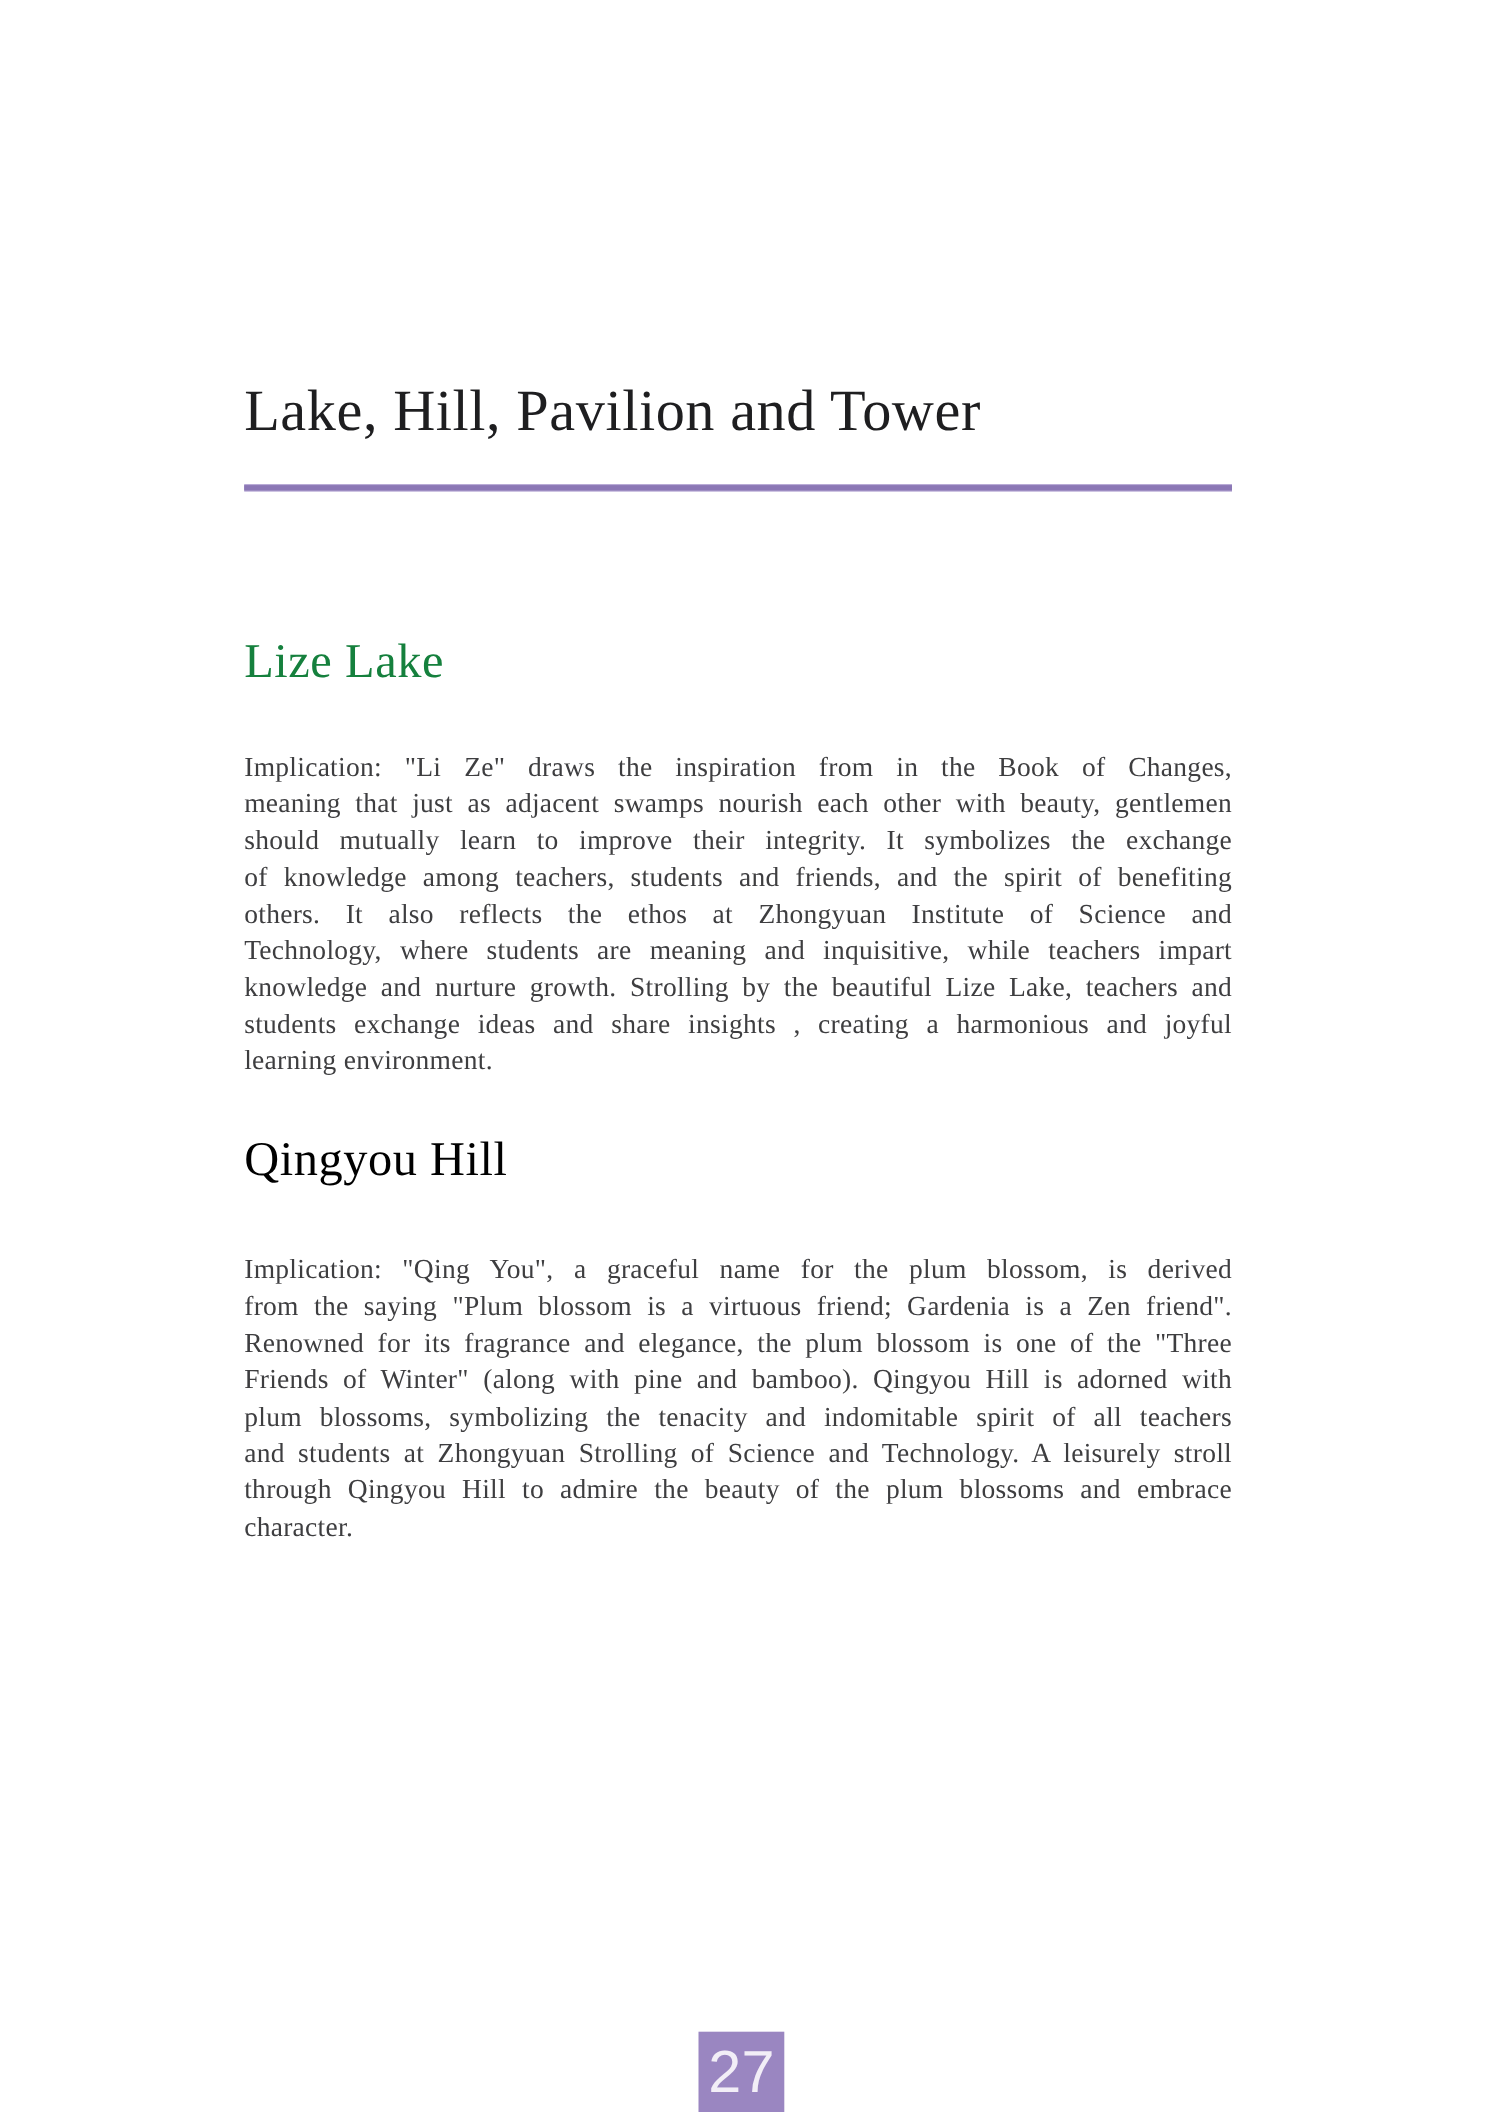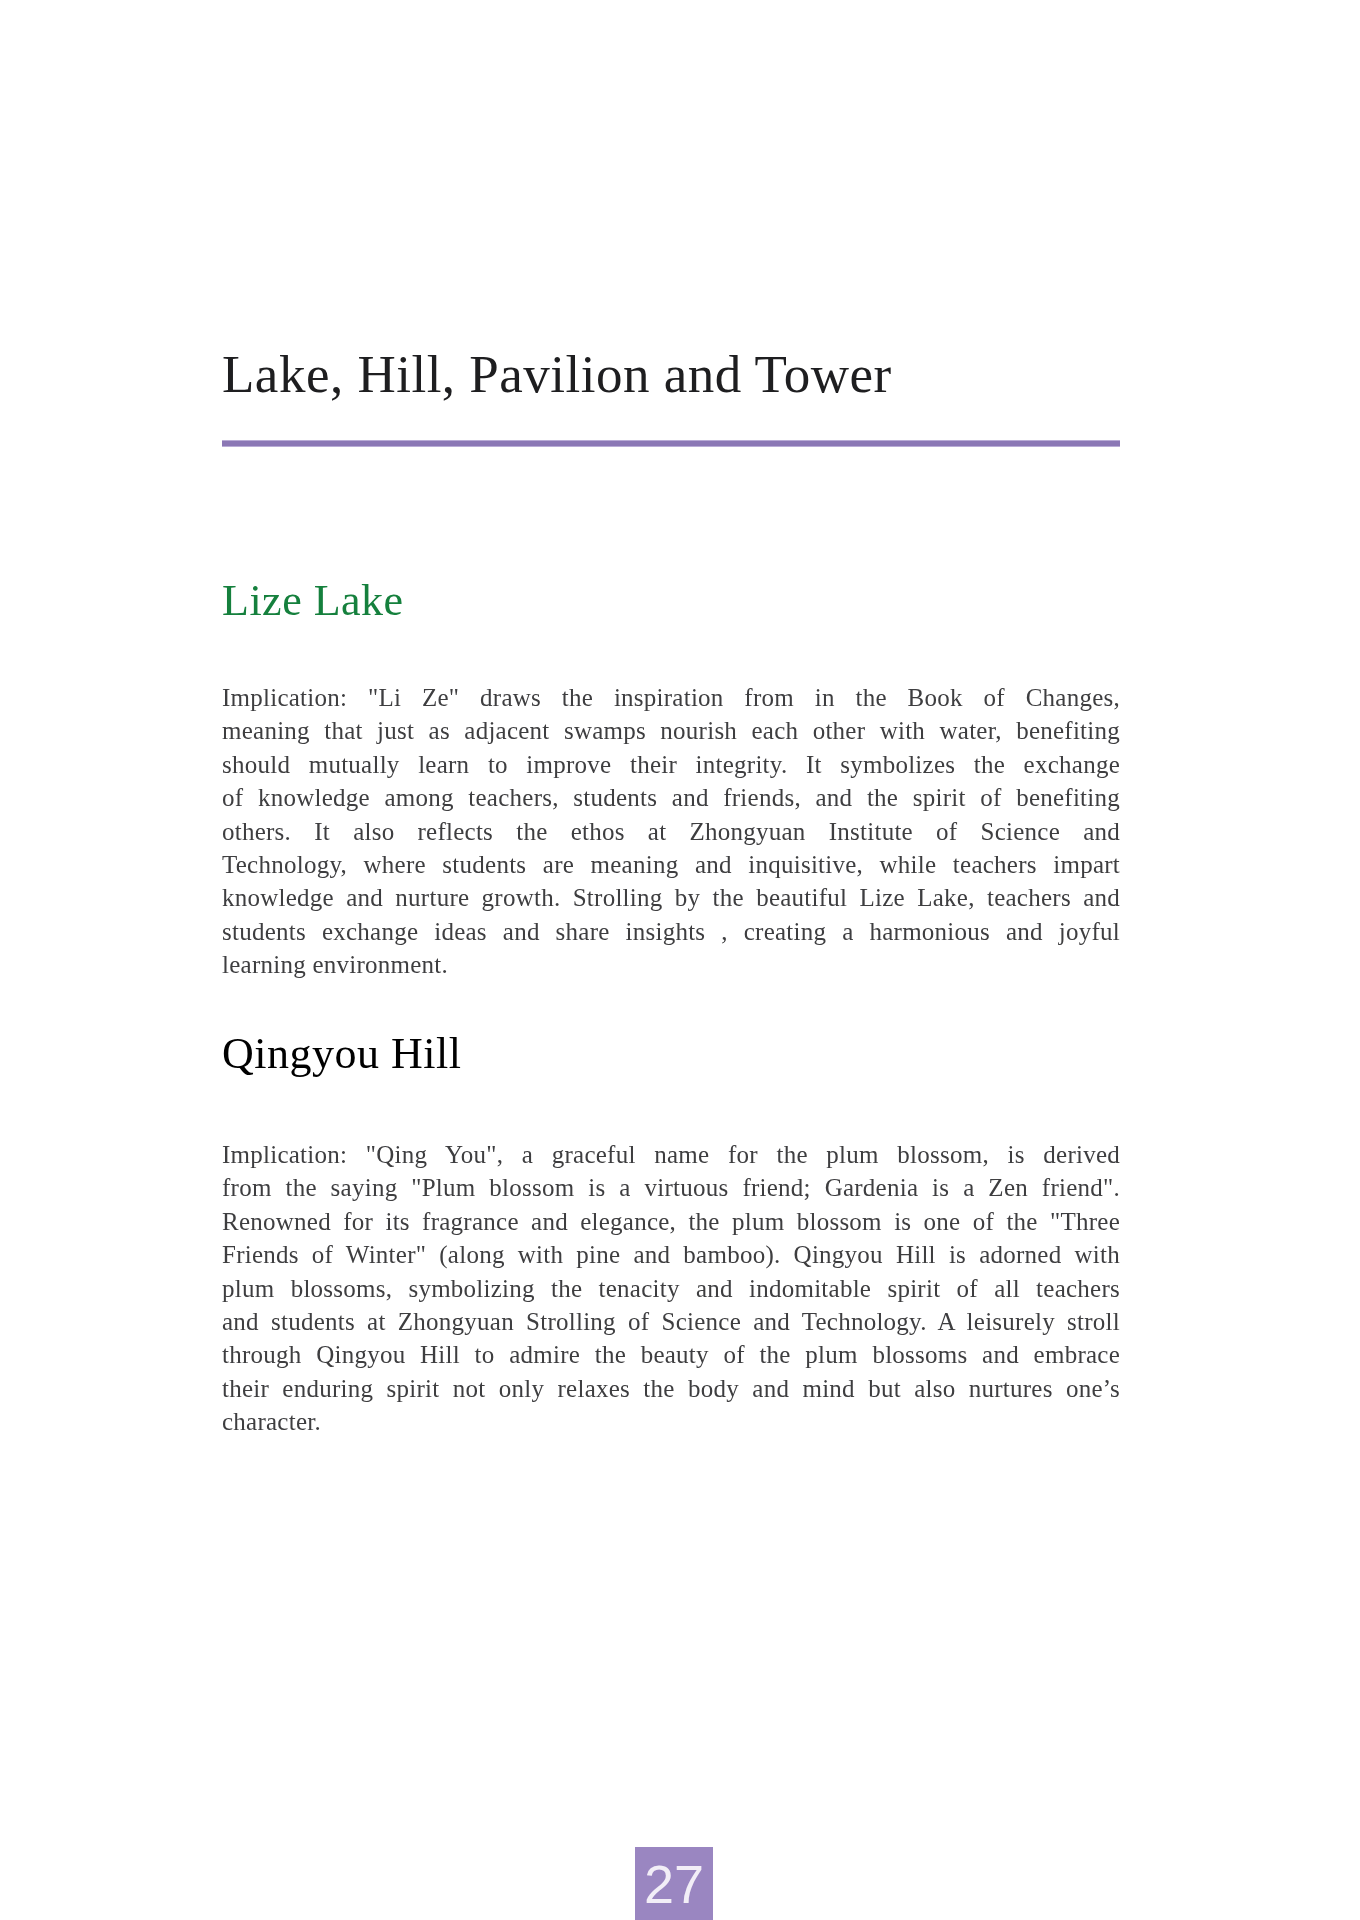--- a/index.html
+++ b/index.html
@@ -97,41 +97,40 @@
 <div class="page">
 
   <h1 class="title" style="color: rgb(30, 30, 32);">Lake, Hill, Pavilion and Tower</h1>
 
   <div class="rule" style="background: rgb(139, 119, 181); box-shadow: rgb(185, 171, 214) 0px 1px 0px, rgb(185, 171, 214) 0px -1px 0px;"></div>
 
   <h2 class="section-heading heading-1" style="color: #15803d;">Lize Lake</h2>
 
   <div class="paragraph paragraph-1" style="color: rgb(62, 62, 64);">
       <div class="body-line">Implication: "Li Ze" draws the inspiration from in the Book of Changes,</div>
-      <div class="body-line">meaning that just as adjacent swamps nourish each other with water, benefiting</div>
+      <div class="body-line">meaning that just as adjacent swamps nourish each other with beauty, gentlemen</div>
       <div class="body-line">should mutually learn to improve their integrity.  It symbolizes the exchange</div>
       <div class="body-line">of knowledge among teachers, students and friends, and the spirit of benefiting</div>
       <div class="body-line">others. It also reflects the ethos at Zhongyuan Institute of Science and</div>
       <div class="body-line">Technology, where students are meaning and inquisitive, while teachers impart</div>
       <div class="body-line">knowledge and nurture growth. Strolling by the beautiful Lize Lake, teachers and</div>
       <div class="body-line">students exchange ideas and share insights , creating a harmonious and joyful</div>
       <div class="body-line last">learning environment.</div>
     </div>
 
   <h2 class="section-heading heading-2" style="color: #000000;">Qingyou Hill</h2>
 
   <div class="paragraph paragraph-2" style="color: rgb(62, 62, 64);">
       <div class="body-line">Implication: "Qing You", a graceful name for the plum blossom, is derived</div>
       <div class="body-line">from the saying "Plum blossom is a virtuous friend; Gardenia is a Zen friend".</div>
       <div class="body-line">Renowned for its fragrance and elegance, the plum blossom is one of the "Three</div>
       <div class="body-line">Friends of Winter" (along with pine and bamboo). Qingyou Hill is adorned with</div>
       <div class="body-line">plum blossoms, symbolizing the tenacity and indomitable spirit of all teachers</div>
       <div class="body-line">and students at Zhongyuan Strolling of Science and Technology. A leisurely stroll</div>
       <div class="body-line">through Qingyou Hill to admire the beauty of the plum blossoms and embrace</div>
-      <div class="body-line">their enduring spirit not only relaxes the body and mind but also nurtures one’s</div>
       <div class="body-line last">character.</div>
     </div>
 
   <div class="page-number-badge" style="background: rgb(154, 134, 193);">
     <span style="color: rgb(242, 238, 247);">27</span>
   </div>
 
 </div>
 
 </body></html>

